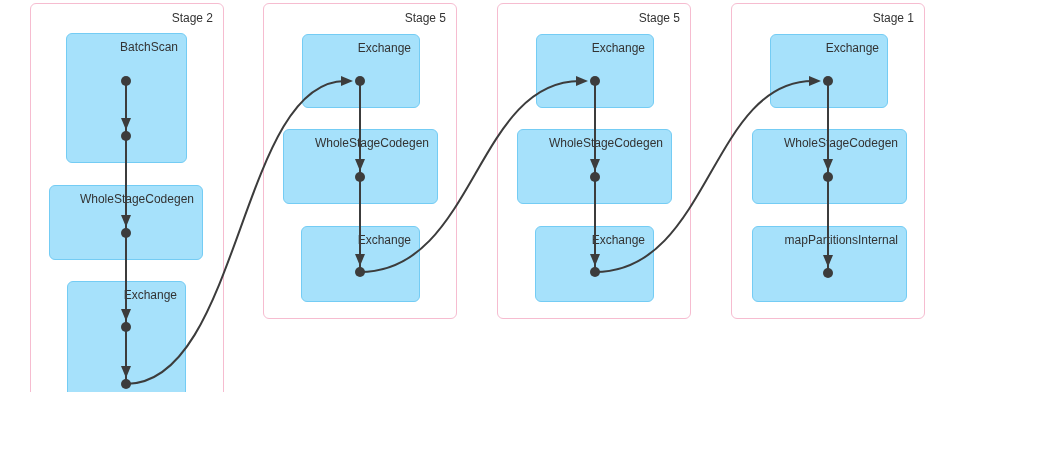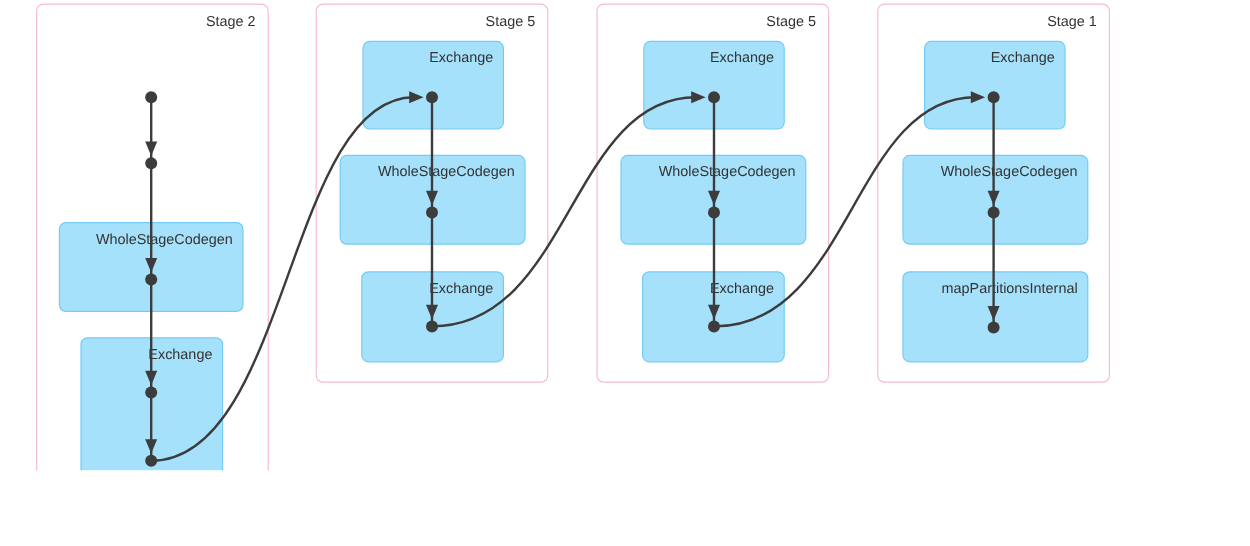--- a/index.html
+++ b/index.html
@@ -76,20 +76,23 @@
   <div class="cluster" style="left:263px; top:3px; width:194px; height:316px;">
     <div class="cluster-label">Stage 5</div>
   </div>
   <div class="cluster" style="left:497px; top:3px; width:194px; height:316px;">
     <div class="cluster-label">Stage 5</div>
   </div>
   <div class="cluster" style="left:731px; top:3px; width:194px; height:316px;">
     <div class="cluster-label">Stage 1</div>
   </div>
 
+  <div class="node" style="left:66px; top:33px; width:121px; height:130px;">
+    <div class="node-label">BatchScan</div>
+  </div>
   <div class="node" style="left:49px; top:185px; width:154px; height:75px;">
     <div class="node-label">WholeStageCodegen</div>
   </div>
   <div class="node" style="left:67px; top:281px; width:119px; height:131px;">
     <div class="node-label">Exchange</div>
   </div>
 
   <div class="node" style="left:302px; top:34px; width:118px; height:74px;">
     <div class="node-label">Exchange</div>
   </div>

